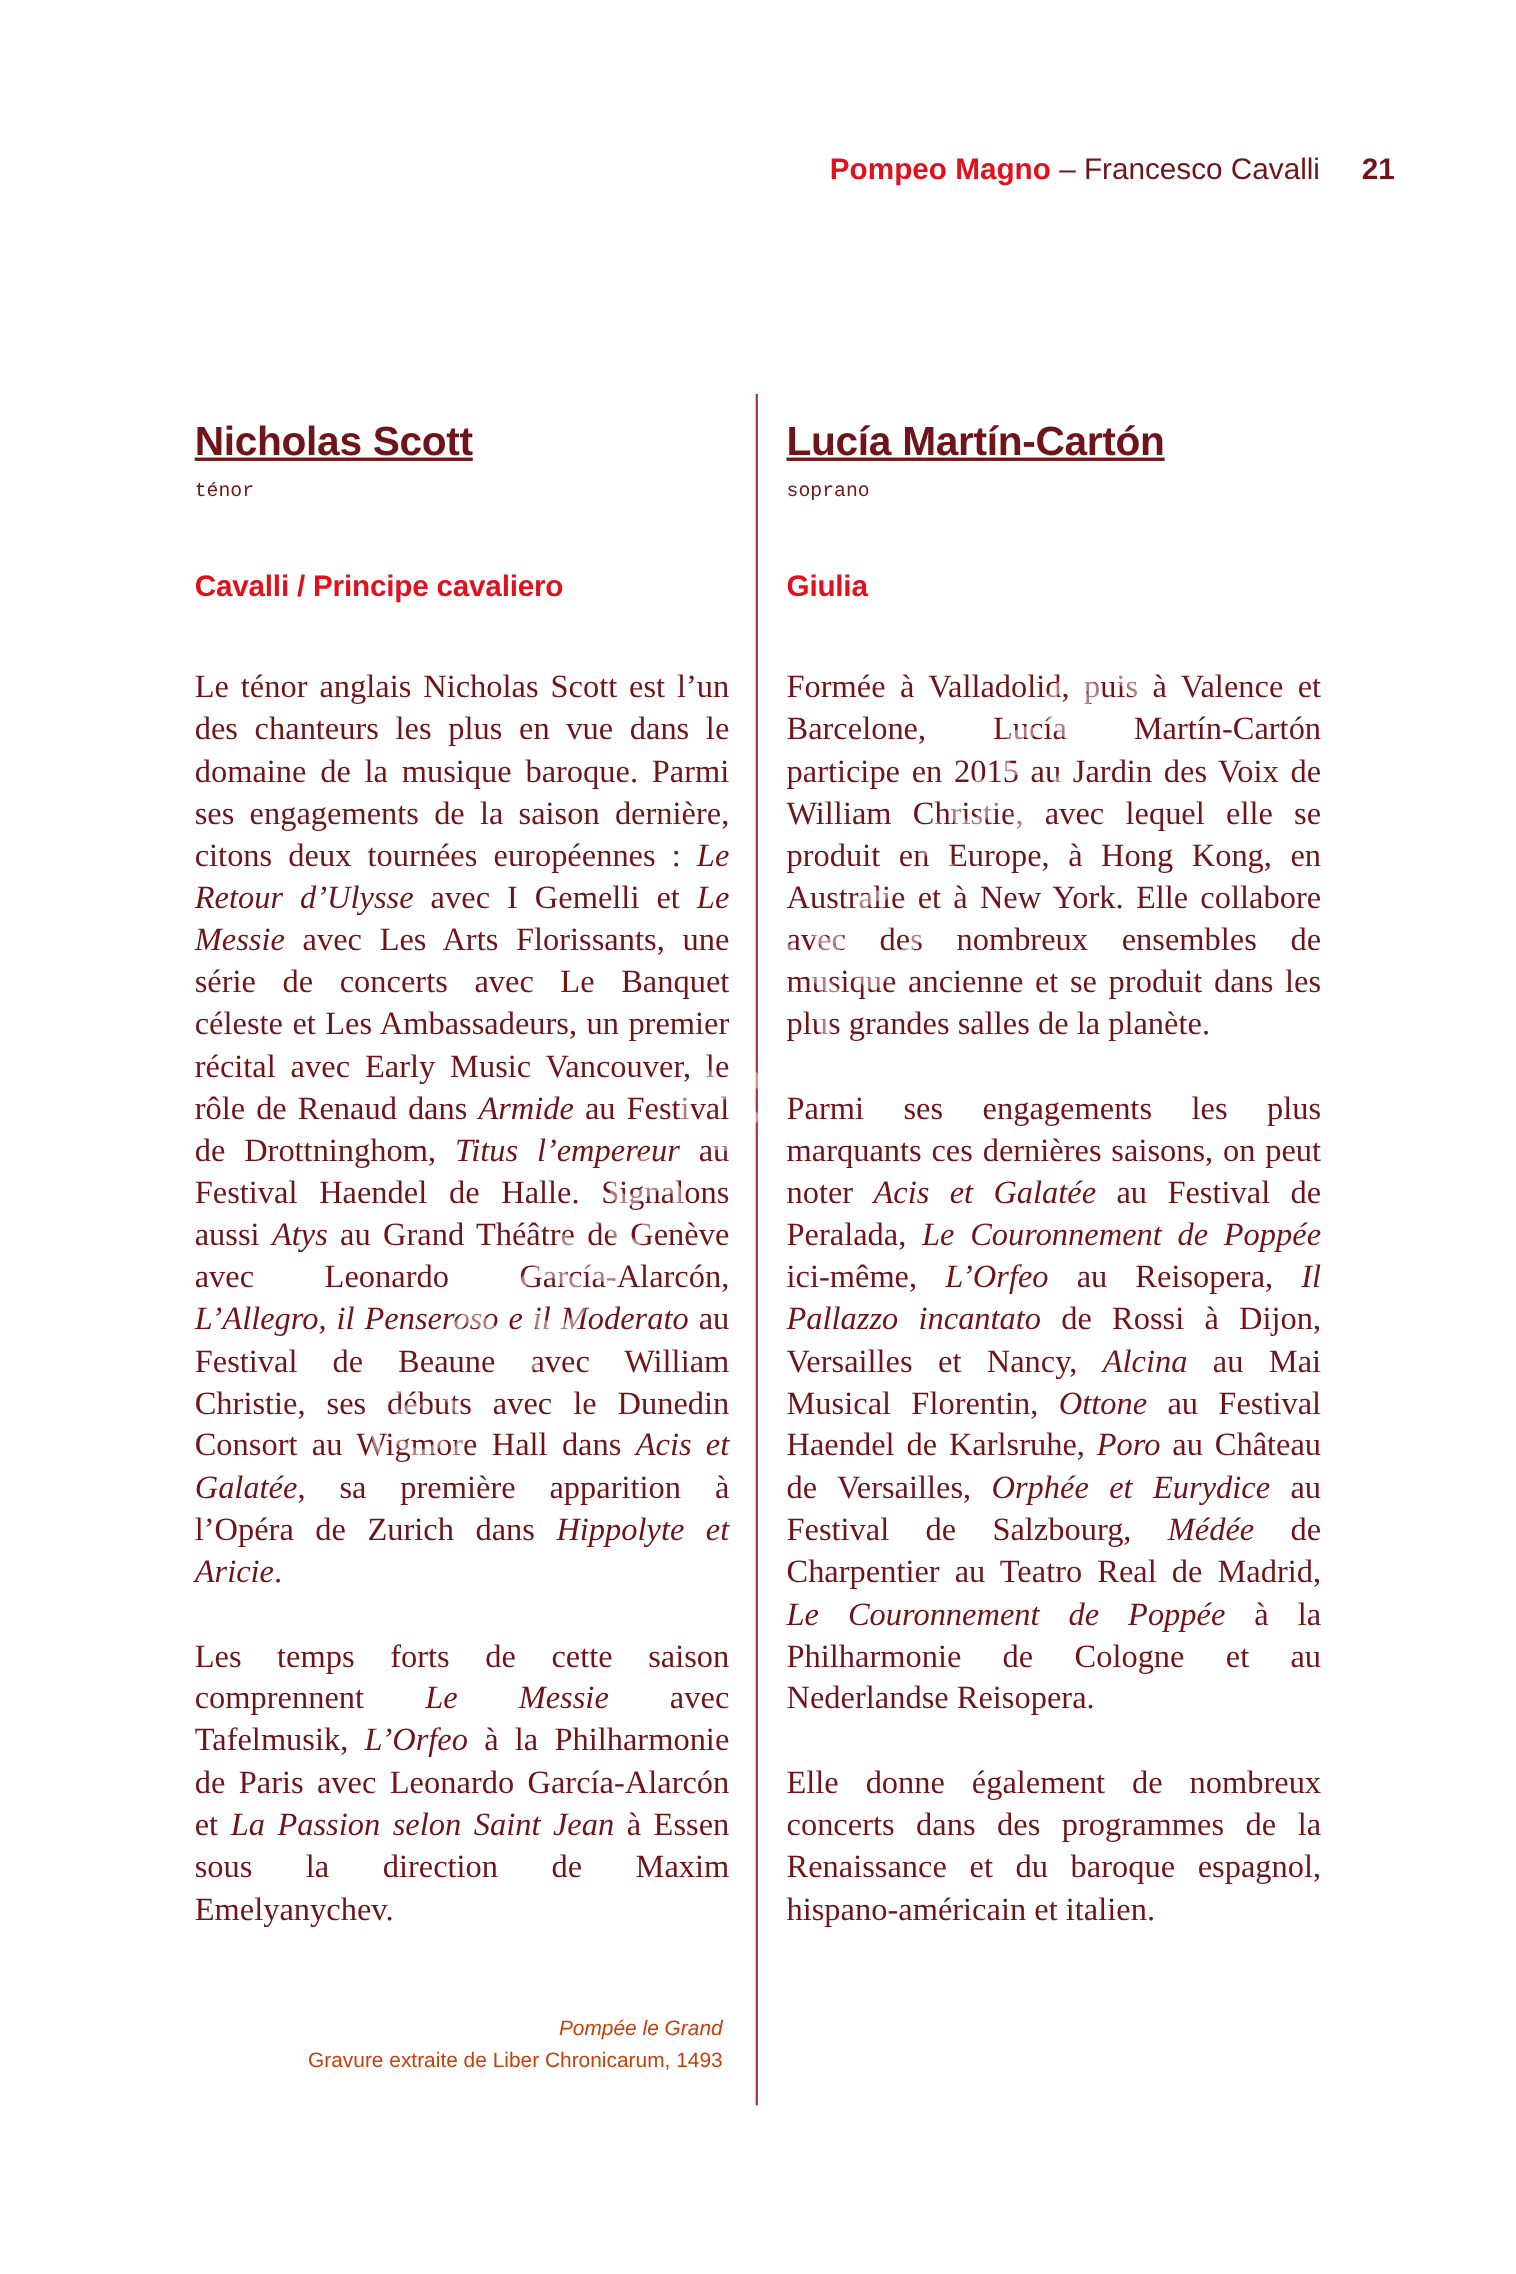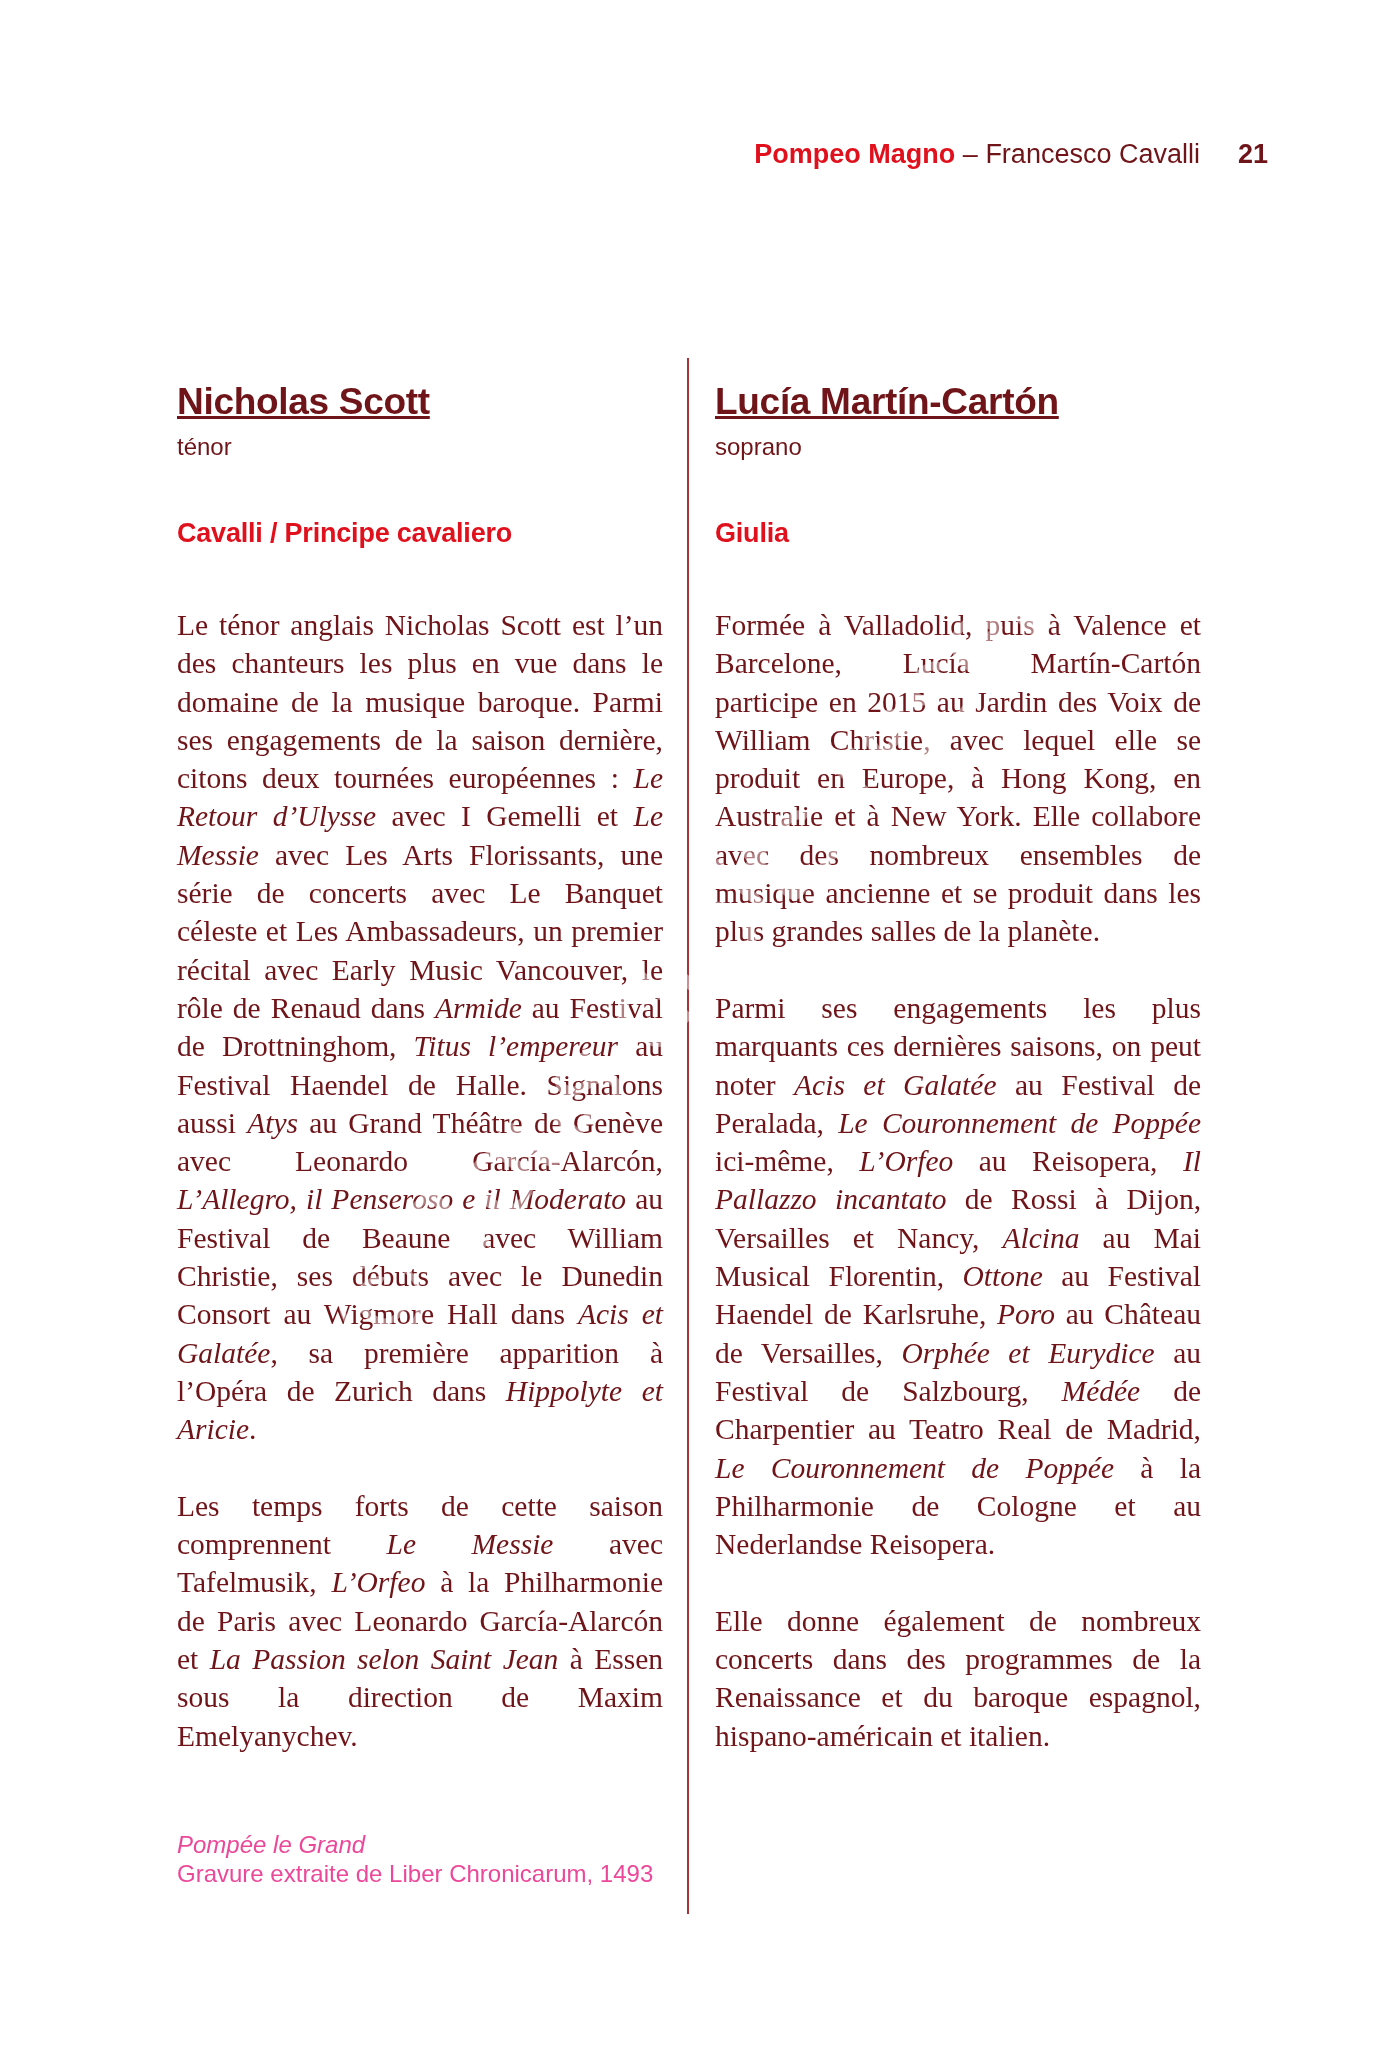--- a/index.html
+++ b/index.html
@@ -23,38 +23,38 @@
 
   .col { position: absolute; width: 486px; }
   .col-left { left: 177px; top: 378px; }
   .col-right { left: 715px; top: 378px; }
 
   .artist-name {
     font-family: "Liberation Sans", sans-serif; font-weight: bold;
     font-size: 37px; line-height: 48px; color: #6f1418; margin: 0; letter-spacing: -0.3px; text-decoration: underline;
   }
   .voice {
-    font-family: Liberation Sans, sans-serif; font-size: 24px; line-height: 34px;
+    font-family: Liberation Mono, monospace; font-size: 18px; line-height: 34px;
     color: #6f1418; margin: 4px 0 0 0;
   }
   .role {
     font-family: "Liberation Sans", sans-serif; font-weight: bold; font-size: 27px;
     line-height: 34px; color: #e0101c; margin: 52px 0 0 0; letter-spacing: -0.2px;
   }
   .bio {
     margin-top: 56px;
     font-family: "Liberation Serif", serif; font-size: 29.5px; line-height: 38.3px;
     color: #6f1418; text-align: justify; hyphens: none;
   }
   .bio p { margin: 0 0 38.3px 0; }
   .bio i { font-style: italic; }
 
   .caption {
     position: absolute; left: 177px; top: 1830px; width: 480px;
-    font-family: "Liberation Sans", sans-serif; font-size: 24px; line-height: 29px; color: #ec4899;
+    font-family: "Liberation Sans", sans-serif; font-size: 19px; line-height: 29px; color: #c2410c; text-align: right;
   }
   .caption .caption-title { font-style: italic; }
 
   .watermark {
     position: absolute; left: 150px; top: 820px; width: 1200px; height: 140px;
     transform: rotate(-48deg); transform-origin: center;
     font-family: "Liberation Sans", sans-serif; font-size: 120px; line-height: 140px;
     color: rgba(255,255,255,0.45); white-space: nowrap; text-align: center;
     pointer-events: none;
   }

